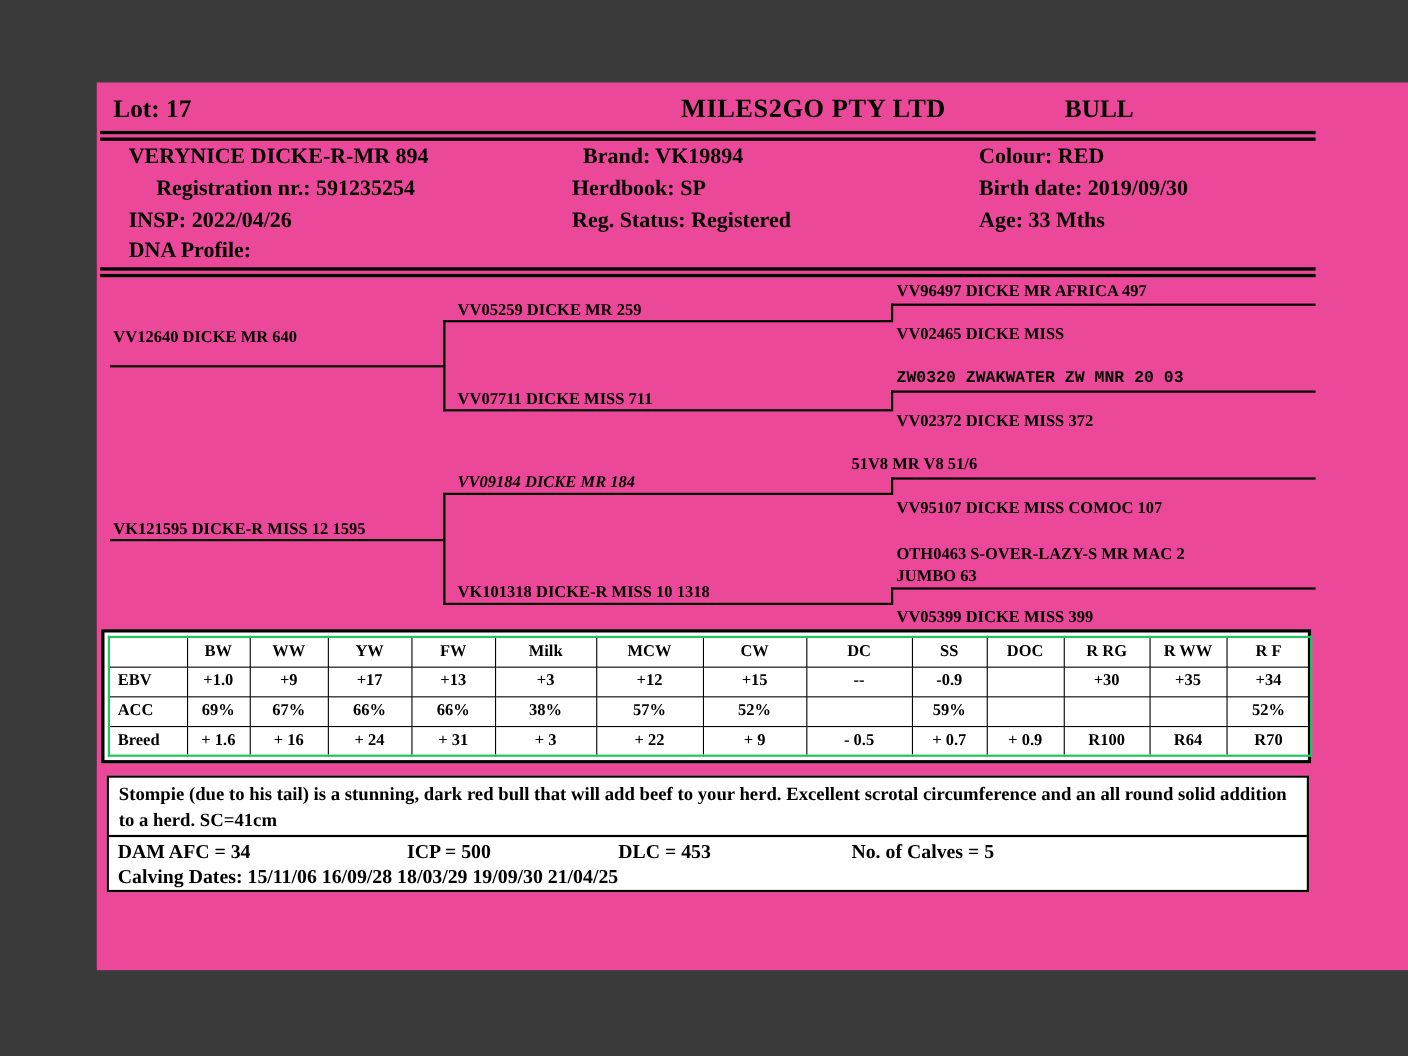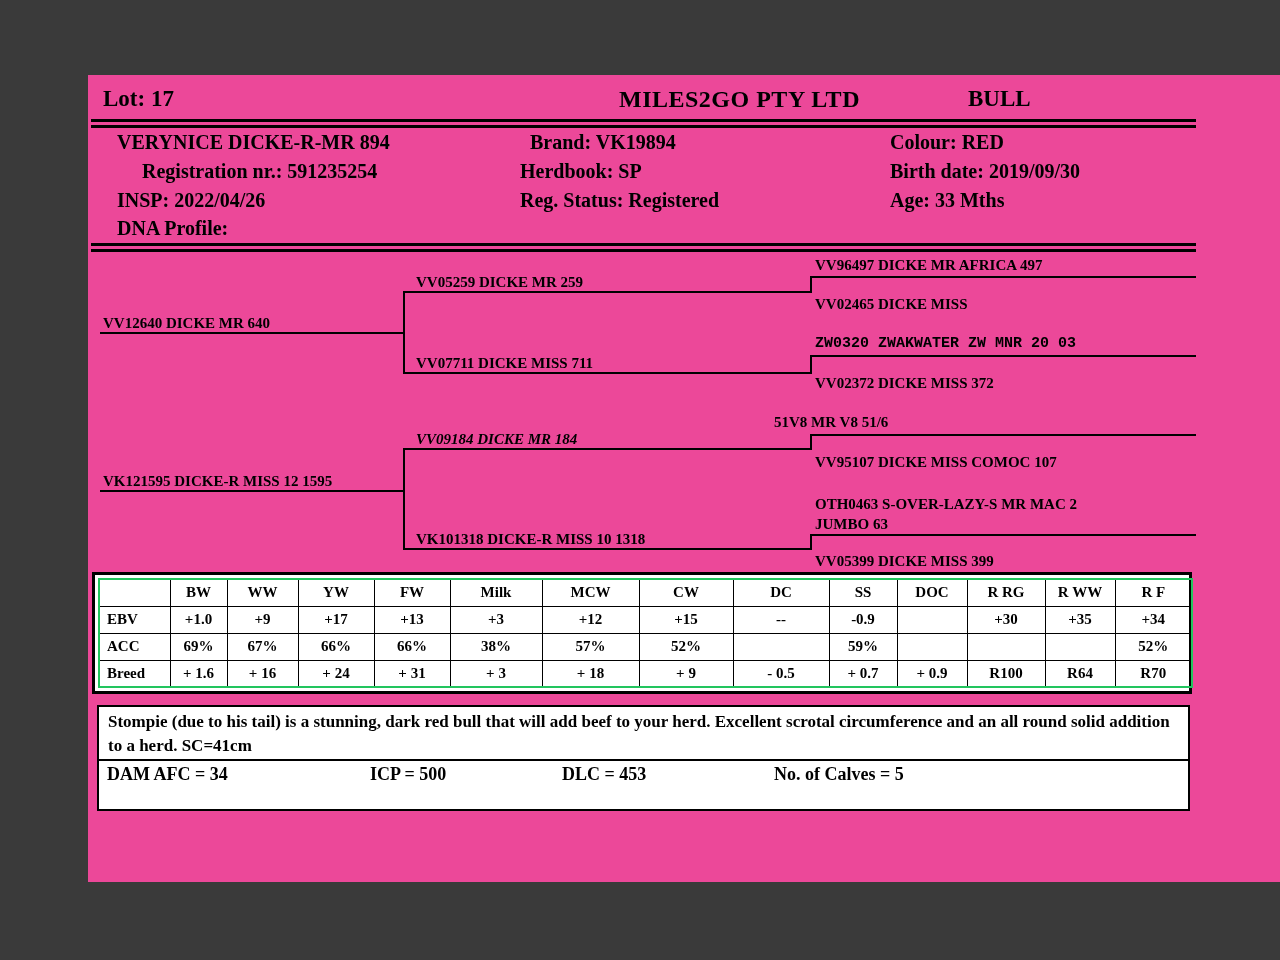--- a/index.html
+++ b/index.html
@@ -53,21 +53,21 @@
   <div class="abs info" style="left:29px;  top:114px;">INSP: 2022/04/26</div>
   <div class="abs info" style="left:29px;  top:142px;">DNA Profile:</div>
   <div class="abs info" style="left:432px; top:56px;margin-left:10px;">Brand:  VK19894</div>
   <div class="abs info" style="left:432px; top:85px;">Herdbook: SP</div>
   <div class="abs info" style="left:432px; top:114px;">Reg. Status: Registered</div>
   <div class="abs info" style="left:802px; top:56px;">Colour:  RED</div>
   <div class="abs info" style="left:802px; top:85px;">Birth date:  2019/09/30</div>
   <div class="abs info" style="left:802px; top:114px;">Age: 33 Mths</div>
   <div class="abs dbl-rule" style="top:168px;"></div>
 
-  <div class="abs ped-name" style="left:15px;  top:240px;">VV12640 DICKE MR 640</div>
+  <div class="abs ped-name" style="left:15px;  top:224px;">VV12640 DICKE MR 640</div>
   <div class="abs ped-name" style="left:15px;  top:398px;">VK121595 DICKE-R MISS 12 1595</div>
 
   <div class="abs ped-name" style="left:328px; top:199px;">VV05259 DICKE MR 259</div>
   <div class="abs ped-name" style="left:328px; top:280px;">VV07711 DICKE MISS 711</div>
   <div class="abs ped-name" style="left:328px; top:356px;font-style:italic;">VV09184 DICKE MR 184</div>
   <div class="abs ped-name" style="left:328px; top:456px;">VK101318 DICKE-R MISS 10 1318</div>
 
   <div class="abs ped-name" style="left:727px; top:182px;text-align:center;">VV96497 DICKE MR AFRICA 497</div>
   <div class="abs ped-name" style="left:727px; top:221px;">VV02465 DICKE MISS</div>
   <div class="abs ped-name" style="left:727px; top:260px;font-family:Liberation Mono, monospace;">ZW0320 ZWAKWATER ZW MNR 20 03</div>
@@ -161,36 +161,37 @@
         <td></td>
         <td>52%</td>
       </tr>
       <tr>
         <td>Breed</td>
         <td>+ 1.6</td>
         <td>+ 16</td>
         <td>+ 24</td>
         <td>+ 31</td>
         <td>+ 3</td>
-        <td>+ 18</td>
+        <td>+ 22</td>
         <td>+ 9</td>
         <td>- 0.5</td>
         <td>+ 0.7</td>
         <td>+ 0.9</td>
         <td>R100</td>
         <td>R64</td>
         <td>R70</td>
       </tr>
     </tbody>
       </table>
   </div>
 
   <div class="abs notes-box">
     <div class="comment">Stompie (due to his tail)  is a stunning, dark red bull that will add beef to your herd. Excellent scrotal circumference and an all round solid addition to a herd. SC=41cm</div>
     <div class="stats">
       <span style="left:8px;   top:3px;">DAM AFC = 34</span>
       <span style="left:271px; top:3px;">ICP = 500</span>
       <span style="left:463px; top:3px;">DLC = 453</span>
       <span style="left:675px; top:3px;">No. of Calves = 5</span>
+      <span style="left:8px;   top:26px;">Calving Dates: 15/11/06  16/09/28  18/03/29  19/09/30  21/04/25</span>
     </div>
   </div>
 
 </div>
 
 </body></html>

